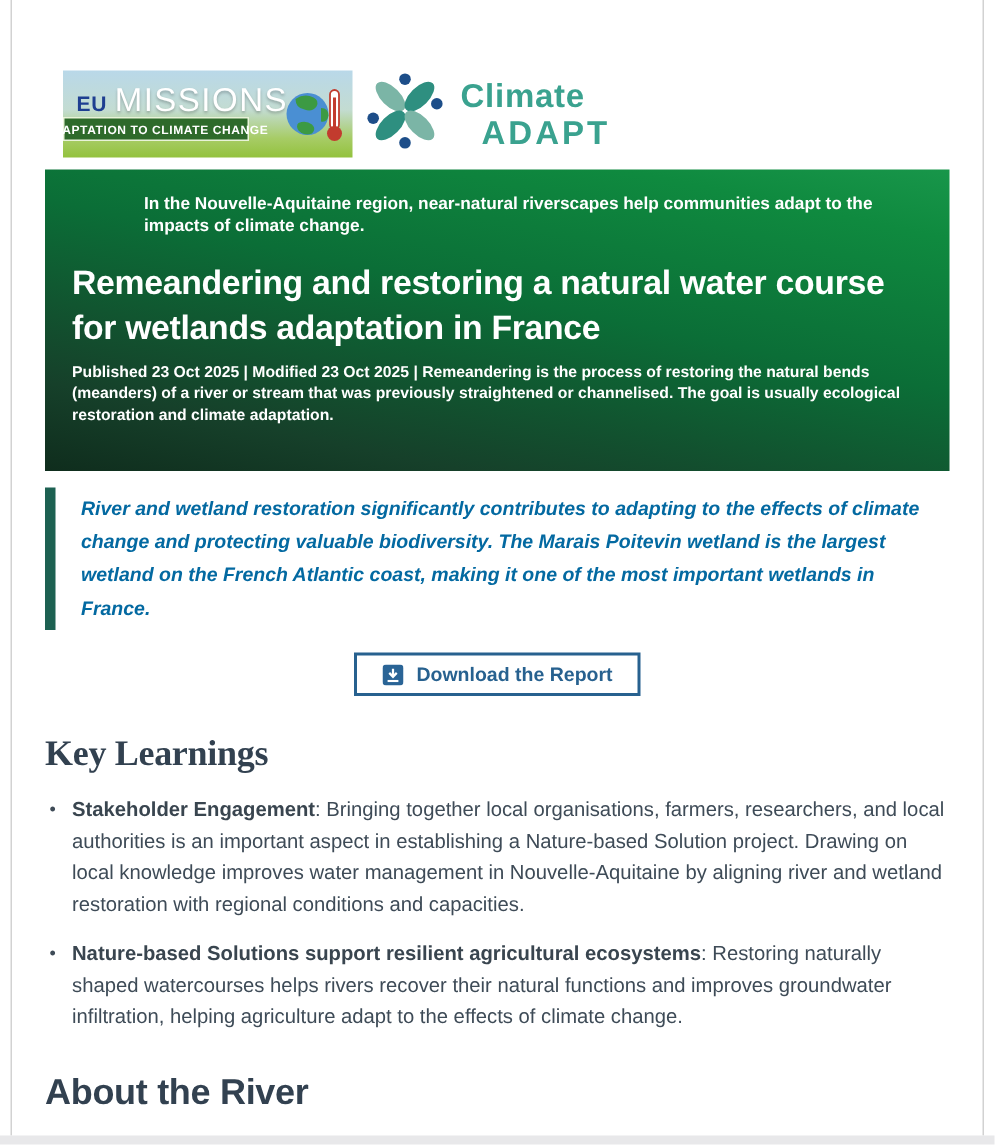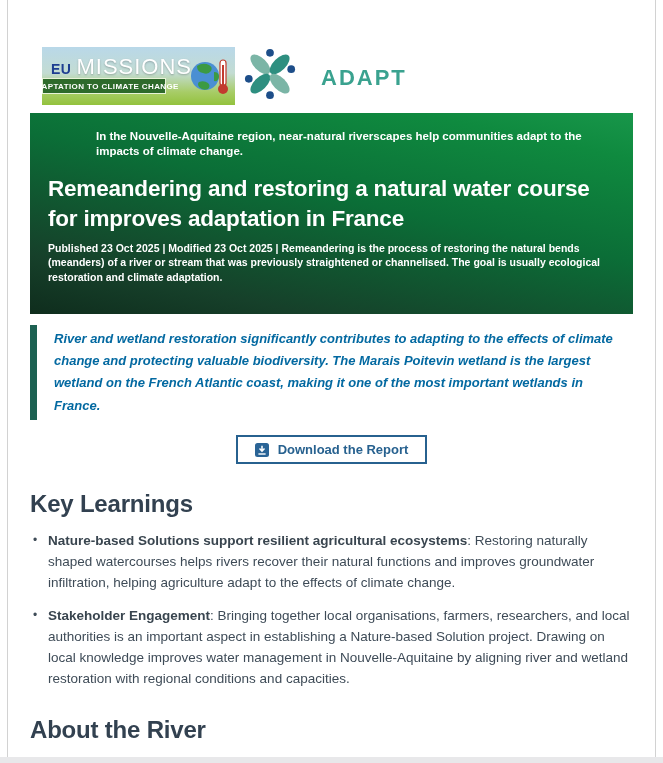--- a/index.html
+++ b/index.html
@@ -80,21 +80,21 @@
     color: var(--button-blue); font-size: 13px; font-weight: 600;
     font-family: "Liberation Sans", sans-serif;
     padding: 5px 17px; cursor: pointer;
   }
   .download-btn svg { display: block; }
 
   
   h2.section-heading {
     color: var(--heading); font-size: 24px; font-weight: bold; letter-spacing: -0.2px;
   }
-  .kl-heading { margin-top: 26px; }
+  .kl-heading { margin-top: 26px; font-family: Liberation Serif, serif; }
   .about-heading { margin-top: 26px; }
 
   ul.learnings { list-style: none; margin-top: 13px; }
   ul.learnings li {
     position: relative; padding-left: 18px; margin-bottom: 12px;
     color: var(--body-text); font-size: 13.5px; line-height: 1.55;
     max-width: 600px;
   }
   ul.learnings li::before {
     content: "•"; position: absolute; left: 3px; top: 0;
@@ -138,28 +138,29 @@
             <ellipse cx="38" cy="18" rx="6.5" ry="13" transform="rotate(45 38 18)" fill="#2e8f80"></ellipse>
             <ellipse cx="18" cy="38" rx="6.5" ry="13" transform="rotate(45 18 38)" fill="#2e8f80"></ellipse>
             <ellipse cx="38" cy="38" rx="6.5" ry="13" transform="rotate(-45 38 38)" fill="#7bb5a6"></ellipse>
             <circle cx="28" cy="6" r="4" fill="#1d4e89"></circle>
             <circle cx="6" cy="33" r="4" fill="#1d4e89"></circle>
             <circle cx="50" cy="23" r="4" fill="#1d4e89"></circle>
             <circle cx="28" cy="50" r="4" fill="#1d4e89"></circle>
           </svg>
         </span>
         <div class="adapt-words">
+          <div class="l1">Climate</div>
           <div class="l2">ADAPT</div>
         </div>
       </div>
     </div>
 
     <div class="hero">
       <div class="hero-intro">In the Nouvelle-Aquitaine region, near-natural riverscapes help communities adapt to the impacts of climate change.</div>
-      <h1 class="hero-title">Remeandering and restoring a natural water course for improves adaptation in France</h1>
+      <h1 class="hero-title">Remeandering and restoring a natural water course for wetlands adaptation in France</h1>
       <div class="hero-meta">Published 23 Oct 2025 | Modified 23 Oct 2025 | Remeandering is the process of restoring the natural bends (meanders) of a river or stream that was previously straightened or channelised. The goal is usually ecological restoration and climate adaptation.</div>
     </div>
 
     <div class="quote">River and wetland restoration significantly contributes to adapting to the effects of climate change and protecting valuable biodiversity. The Marais Poitevin wetland is the largest wetland on the French Atlantic coast, making it one of the most important wetlands in France.</div>
 
     <div class="btn-row">
       <button class="download-btn">
         <span>
           <svg width="14" height="14" viewBox="0 0 14 14">
             <rect width="14" height="14" rx="2.5" fill="#2a6496"></rect>
@@ -167,24 +168,24 @@
             <rect x="3.4" y="10.3" width="7.2" height="1.4" fill="#ffffff"></rect>
           </svg>
         </span>
         <span>Download the Report</span>
       </button>
     </div>
 
     <h2 class="section-heading kl-heading">Key Learnings</h2>
     <ul class="learnings">
       <li>
-        <b>Nature-based Solutions support resilient agricultural ecosystems</b><span>: Restoring naturally shaped watercourses helps rivers recover their natural functions and improves groundwater infiltration, helping agriculture adapt to the effects of climate change.</span>
+        <b>Stakeholder Engagement</b><span>: Bringing together local organisations, farmers, researchers, and local authorities is an important aspect in establishing a Nature-based Solution project. Drawing on local knowledge improves water management in Nouvelle-Aquitaine by aligning river and wetland restoration with regional conditions and capacities.</span>
       </li>
       <li>
-        <b>Stakeholder Engagement</b><span>: Bringing together local organisations, farmers, researchers, and local authorities is an important aspect in establishing a Nature-based Solution project. Drawing on local knowledge improves water management in Nouvelle-Aquitaine by aligning river and wetland restoration with regional conditions and capacities.</span>
+        <b>Nature-based Solutions support resilient agricultural ecosystems</b><span>: Restoring naturally shaped watercourses helps rivers recover their natural functions and improves groundwater infiltration, helping agriculture adapt to the effects of climate change.</span>
       </li>
     </ul>
 
     <h2 class="section-heading about-heading">About the River</h2>
 
   </div>
 </div>
 
 <div class="bottom-strip"></div>
 

